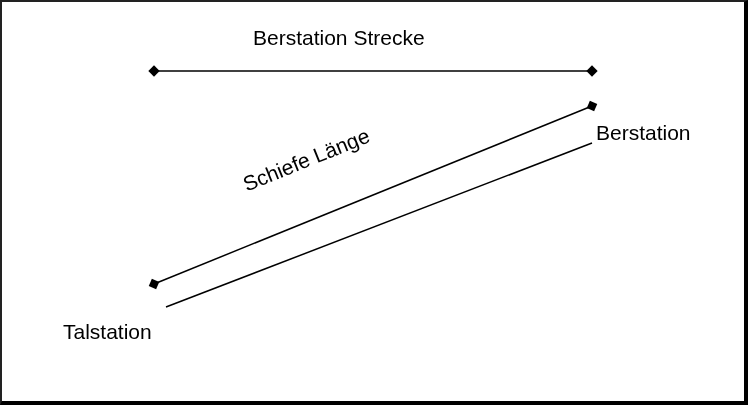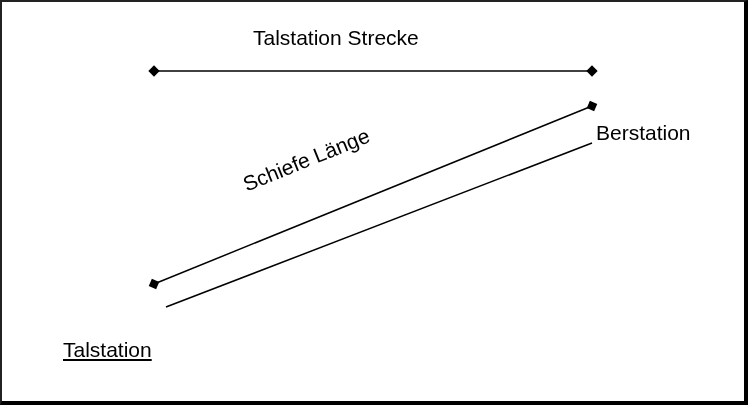--- a/index.html
+++ b/index.html
@@ -18,21 +18,21 @@
     .lbl {
       position: absolute;
       font-family: "Liberation Sans", sans-serif;
       font-size: 21px;
       color: #000000;
       white-space: nowrap;
       line-height: 1;
     }
     .lbl-horizontal { left: 253px; top: 27px; }
     .lbl-berg { left: 596px; top: 122px; text-align: right; }
-    .lbl-tal { left: 63px; top: 339px; text-decoration: underline; }
+    .lbl-tal { left: 63px; top: 321px; }
     .lbl-schief {
       left: 240px; top: 175px;
       transform-origin: 0 0;
       transform: rotate(-22deg);
     }
   </style>
 </head>
 <body>
 
 <div class="frame"></div>
@@ -49,16 +49,16 @@
     <line x1="154" y1="284" x2="592" y2="106" stroke="#000000" stroke-width="1.5"></line>
     <rect x="150" y="280" width="8" height="8" fill="#000000" transform="rotate(23 154 284)"></rect>
     <rect x="588" y="102" width="8" height="8" fill="#000000" transform="rotate(23 592 106)"></rect>
   </g>
 
   <g>
     <line x1="166" y1="307" x2="592" y2="143" stroke="#000000" stroke-width="1.5"></line>
   </g>
 </svg>
 
-<div class="lbl lbl-horizontal">Talstation Strecke</div>
+<div class="lbl lbl-horizontal">Berstation Strecke</div>
 <div class="lbl lbl-schief">Schiefe Länge</div>
 <div class="lbl lbl-berg">Berstation</div>
 <div class="lbl lbl-tal">Talstation</div>
 
 </body></html>

